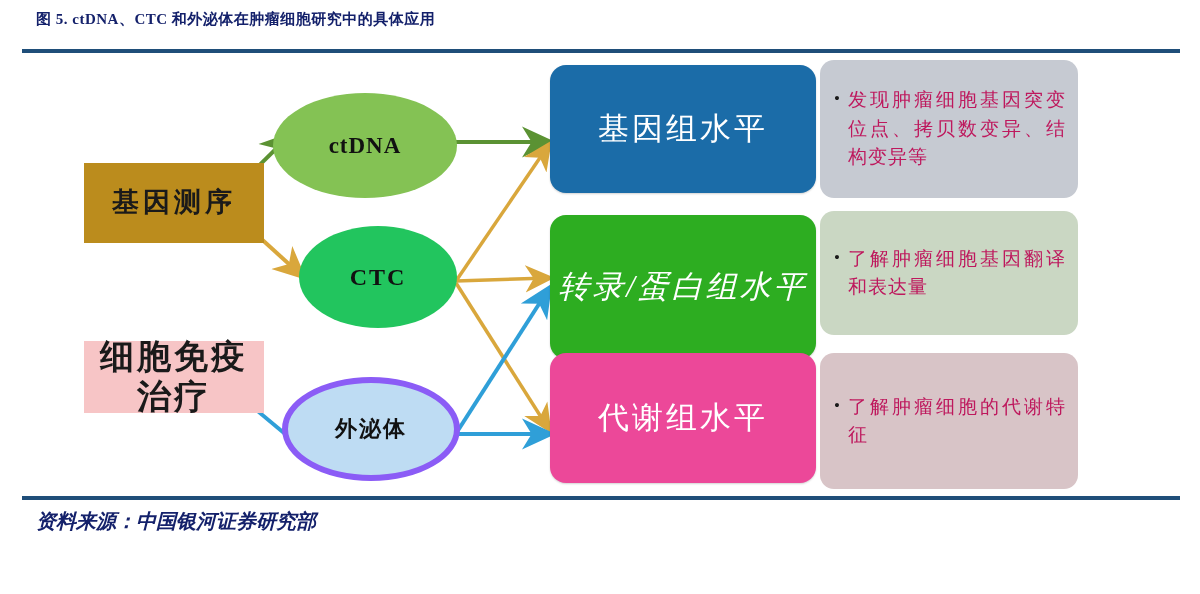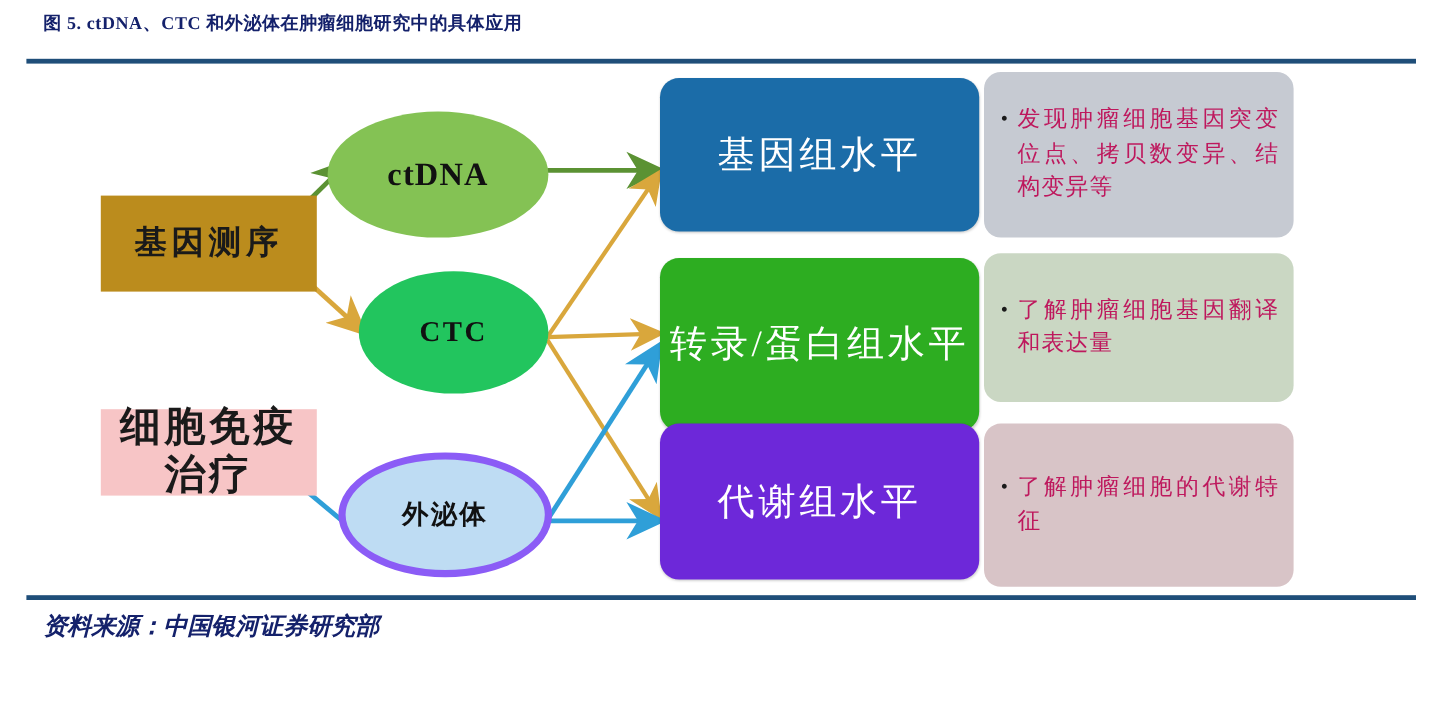--- a/index.html
+++ b/index.html
@@ -119,21 +119,21 @@
     color: #111111;
     box-sizing: border-box;
     text-align: center;
   }
   .el-ctdna {
     left: 273px;
     top: 40px;
     width: 184px;
     height: 105px;
     background: #84c254;
-    font-size: 27px;
+    font-size: 23px;
     letter-spacing: 1px;
   }
   .el-ctc {
     left: 299px;
     top: 173px;
     width: 158px;
     height: 102px;
     background: #22c55e;
     font-size: 24px;
     letter-spacing: 2px;
@@ -161,22 +161,22 @@
     text-align: center;
     color: #ffffff;
     font-family: "Liberation Serif", "DejaVu Serif", serif;
     font-size: 31px;
     letter-spacing: 3px;
     line-height: 1.22;
     box-sizing: border-box;
     box-shadow: 0 1px 2px rgba(0,0,0,0.18);
   }
   .lv-genome { top: 12px;  height: 128px; background: #1b6ca8; }
-  .lv-trans  { top: 162px; height: 144px; background: #2dad21; }
-  .lv-metab  { top: 300px; height: 130px; background: #6d28d9; }
+  .lv-trans  { top: 162px; height: 144px; background: #2dad21; font-style: italic; }
+  .lv-metab  { top: 300px; height: 130px; background: #ec4899; }
 
   
   .desc-panel {
     position: absolute;
     left: 820px;
     width: 258px;
     border-radius: 14px;
     box-sizing: border-box;
     padding: 14px 12px 14px 10px;
     display: flex;

